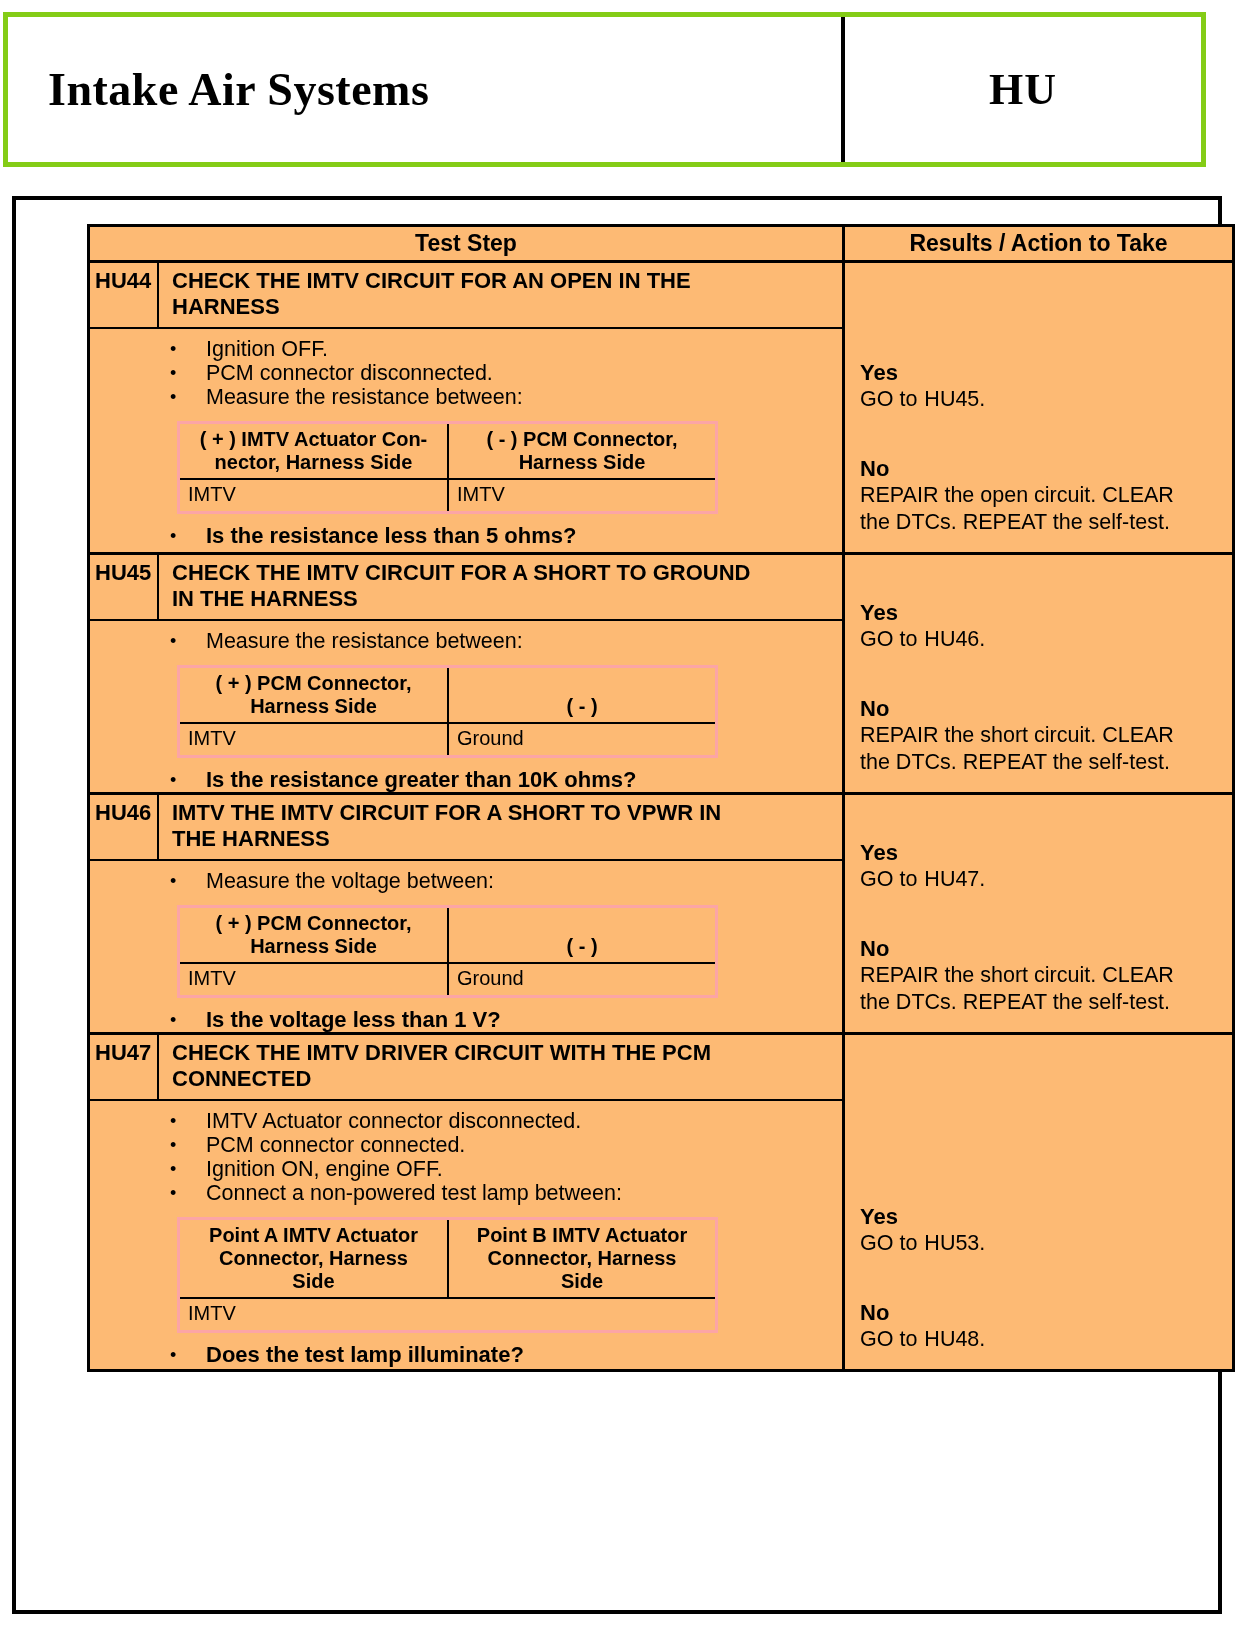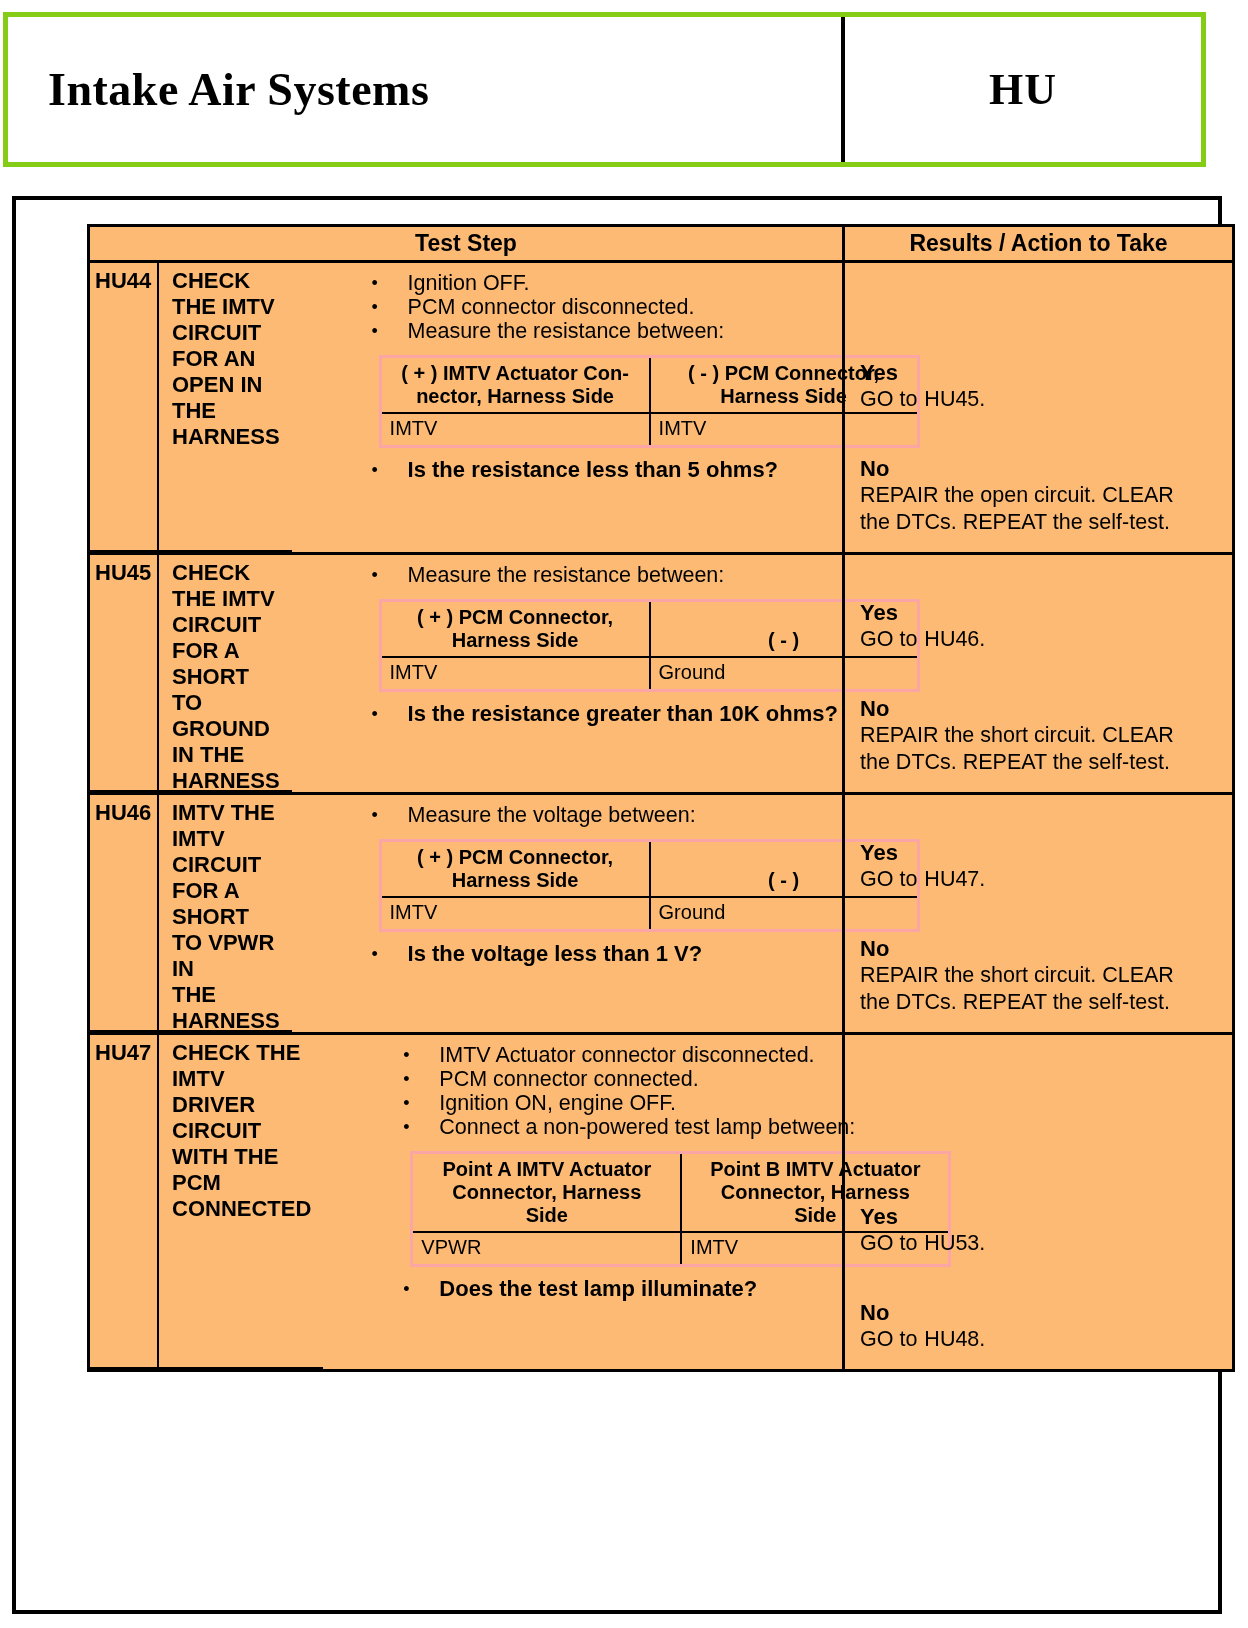--- a/index.html
+++ b/index.html
@@ -58,21 +58,21 @@
   .th-left  { width: 752px; }
   .th-right { flex: 1; border-left: 3px solid #000; }
 
   .section { display: flex; border-bottom: 3px solid #000; overflow: hidden; }
   .section:last-child { border-bottom: none; }
   .sec44 { height: 292px; }
   .sec45 { height: 240px; }
   .sec46 { height: 240px; }
   .sec47 { height: 334px; }
 
-  .sec-left { width: 752px; display: flex; flex-direction: row; }
+  .sec-left { width: 752px; display: flex; flex-direction: column; }
   .sec-right {
     flex: 1; border-left: 3px solid #000;
     display: flex; flex-direction: column; justify-content: flex-end;
     padding: 6px 12px 16px 15px;
     gap: 30px;
   }
 
   .title-row { display: flex; border-bottom: 2px solid #000; }
   .id-cell {
     width: 69px; border-right: 2px solid #000;
@@ -297,21 +297,20 @@
             <div class="mini">
               <div class="mini-head">
                 <div class="mini-cell mh m1">Point A IMTV Actuator
 Connector, Harness
 Side</div>
                 <div class="mini-cell mh m2">Point B IMTV Actuator
 Connector, Harness
 Side</div>
               </div>
               <div class="mini-row">
-                <div class="mini-cell m1">VPWR</div>
                 <div class="mini-cell m2">IMTV</div>
               </div>
             </div>
             <div class="bullet question">
                 <span class="dot">•</span>
                 <span>Does the test lamp illuminate?</span>
               </div>
           </div>
         </div>
         <div class="sec-right">

